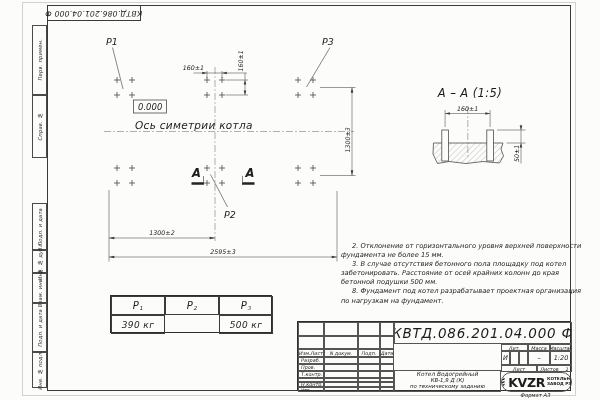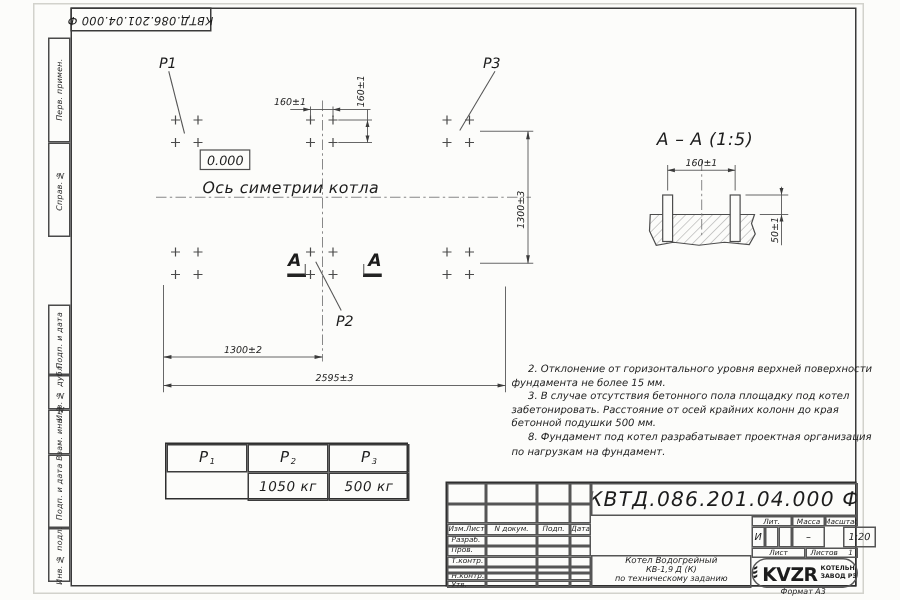--- a/index.html
+++ b/index.html
@@ -212,21 +212,21 @@
         <sub class="psub">1</sub>
     </div>
     <div class="lt-cell lt-h" style="left:54px;top:0;width:54px;height:19px;">
       <span>P</span>
         <sub class="psub">2</sub>
     </div>
     <div class="lt-cell lt-h" style="left:108px;top:0;width:54px;height:19px;">
       <span>P</span>
         <sub class="psub">3</sub>
     </div>
-    <div class="lt-cell lt-v" style="left:54px;top:19px;width:54px;height:19px;">1050 кг</div>
+    <div class="lt-cell lt-v" style="left:0;top:19px;width:54px;height:19px;">390 кг</div>
     <div class="lt-cell lt-v" style="left:108px;top:19px;width:54px;height:19px;">500 кг</div>
   </div>
 
   <div class="title-block">
 
     <div class="tb-cell" style="left:0;top:0;width:26px;height:13.5px;"></div>
     <div class="tb-cell" style="left:26px;top:0;width:34px;height:13.5px;"></div>
     <div class="tb-cell" style="left:60px;top:0;width:22px;height:13.5px;"></div>
     <div class="tb-cell" style="left:82px;top:0;width:14px;height:13.5px;"></div>
     <div class="tb-cell" style="left:0;top:13.5px;width:26px;height:13.5px;"></div>
@@ -273,21 +273,21 @@
       <div>по техническому заданию</div>
     </div>
 
     <div class="tb-cell tb-h" style="left:203px;top:22px;width:27px;height:7px;">Лит.</div>
     <div class="tb-cell tb-h" style="left:230px;top:22px;width:22px;height:7px;">Масса</div>
     <div class="tb-cell tb-h" style="left:252px;top:22px;width:22px;height:7px;">Масштаб</div>
     <div class="tb-cell tb-val" style="left:203px;top:29px;width:9px;height:14px;">И</div>
     <div class="tb-cell" style="left:212px;top:29px;width:9px;height:14px;"></div>
     <div class="tb-cell" style="left:221px;top:29px;width:9px;height:14px;"></div>
     <div class="tb-cell tb-val" style="left:230px;top:29px;width:22px;height:14px;">–</div>
-    <div class="tb-cell tb-val" style="left:264px;top:29px;width:22px;height:14px;">1:20</div>
+    <div class="tb-cell tb-val" style="left:252px;top:29px;width:22px;height:14px;">1:20</div>
 
     <div class="tb-cell tb-h" style="left:203px;top:43px;width:36px;height:7px;">Лист</div>
     <div class="tb-cell tb-h" style="left:239px;top:43px;width:35px;height:7px;gap:7px;">
       <span>Листов</span>
       <span>1</span>
     </div>
 
     <div class="tb-cell tb-logo" style="left:203px;top:50px;width:71px;height:20px;">
       <span class="logo-coil">≋</span>
       <span class="logo-word">KVZR</span>

